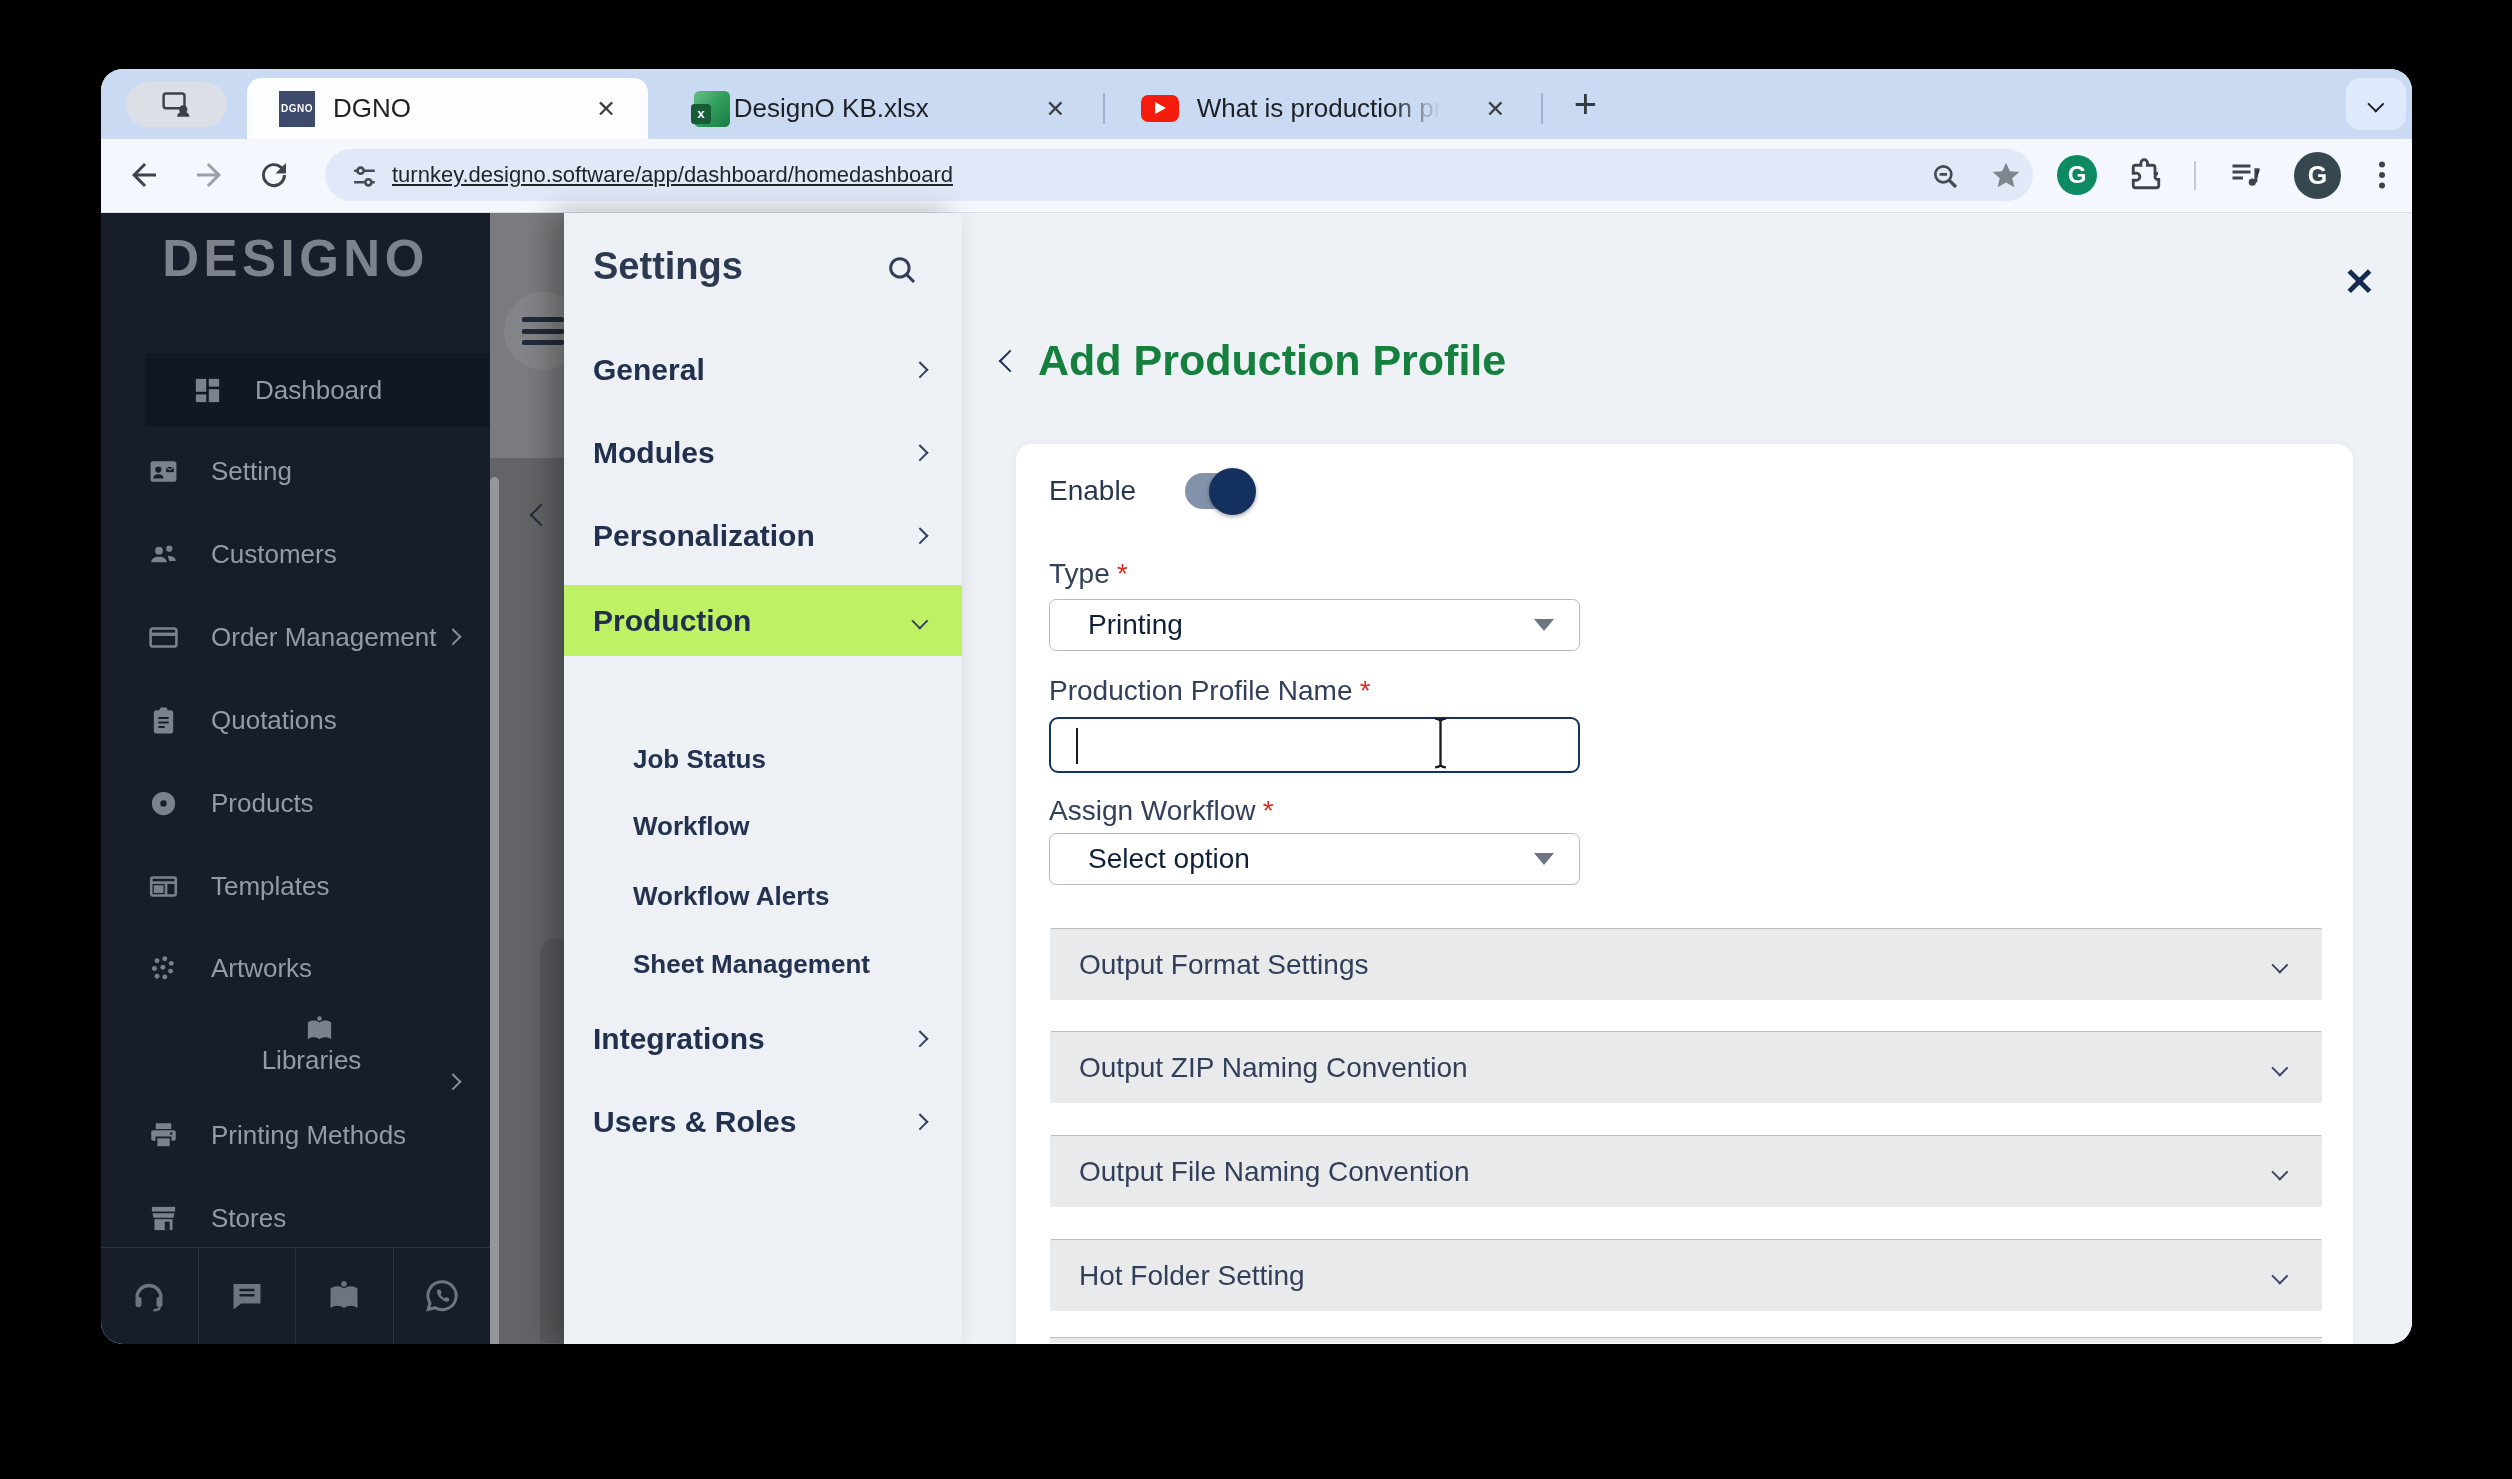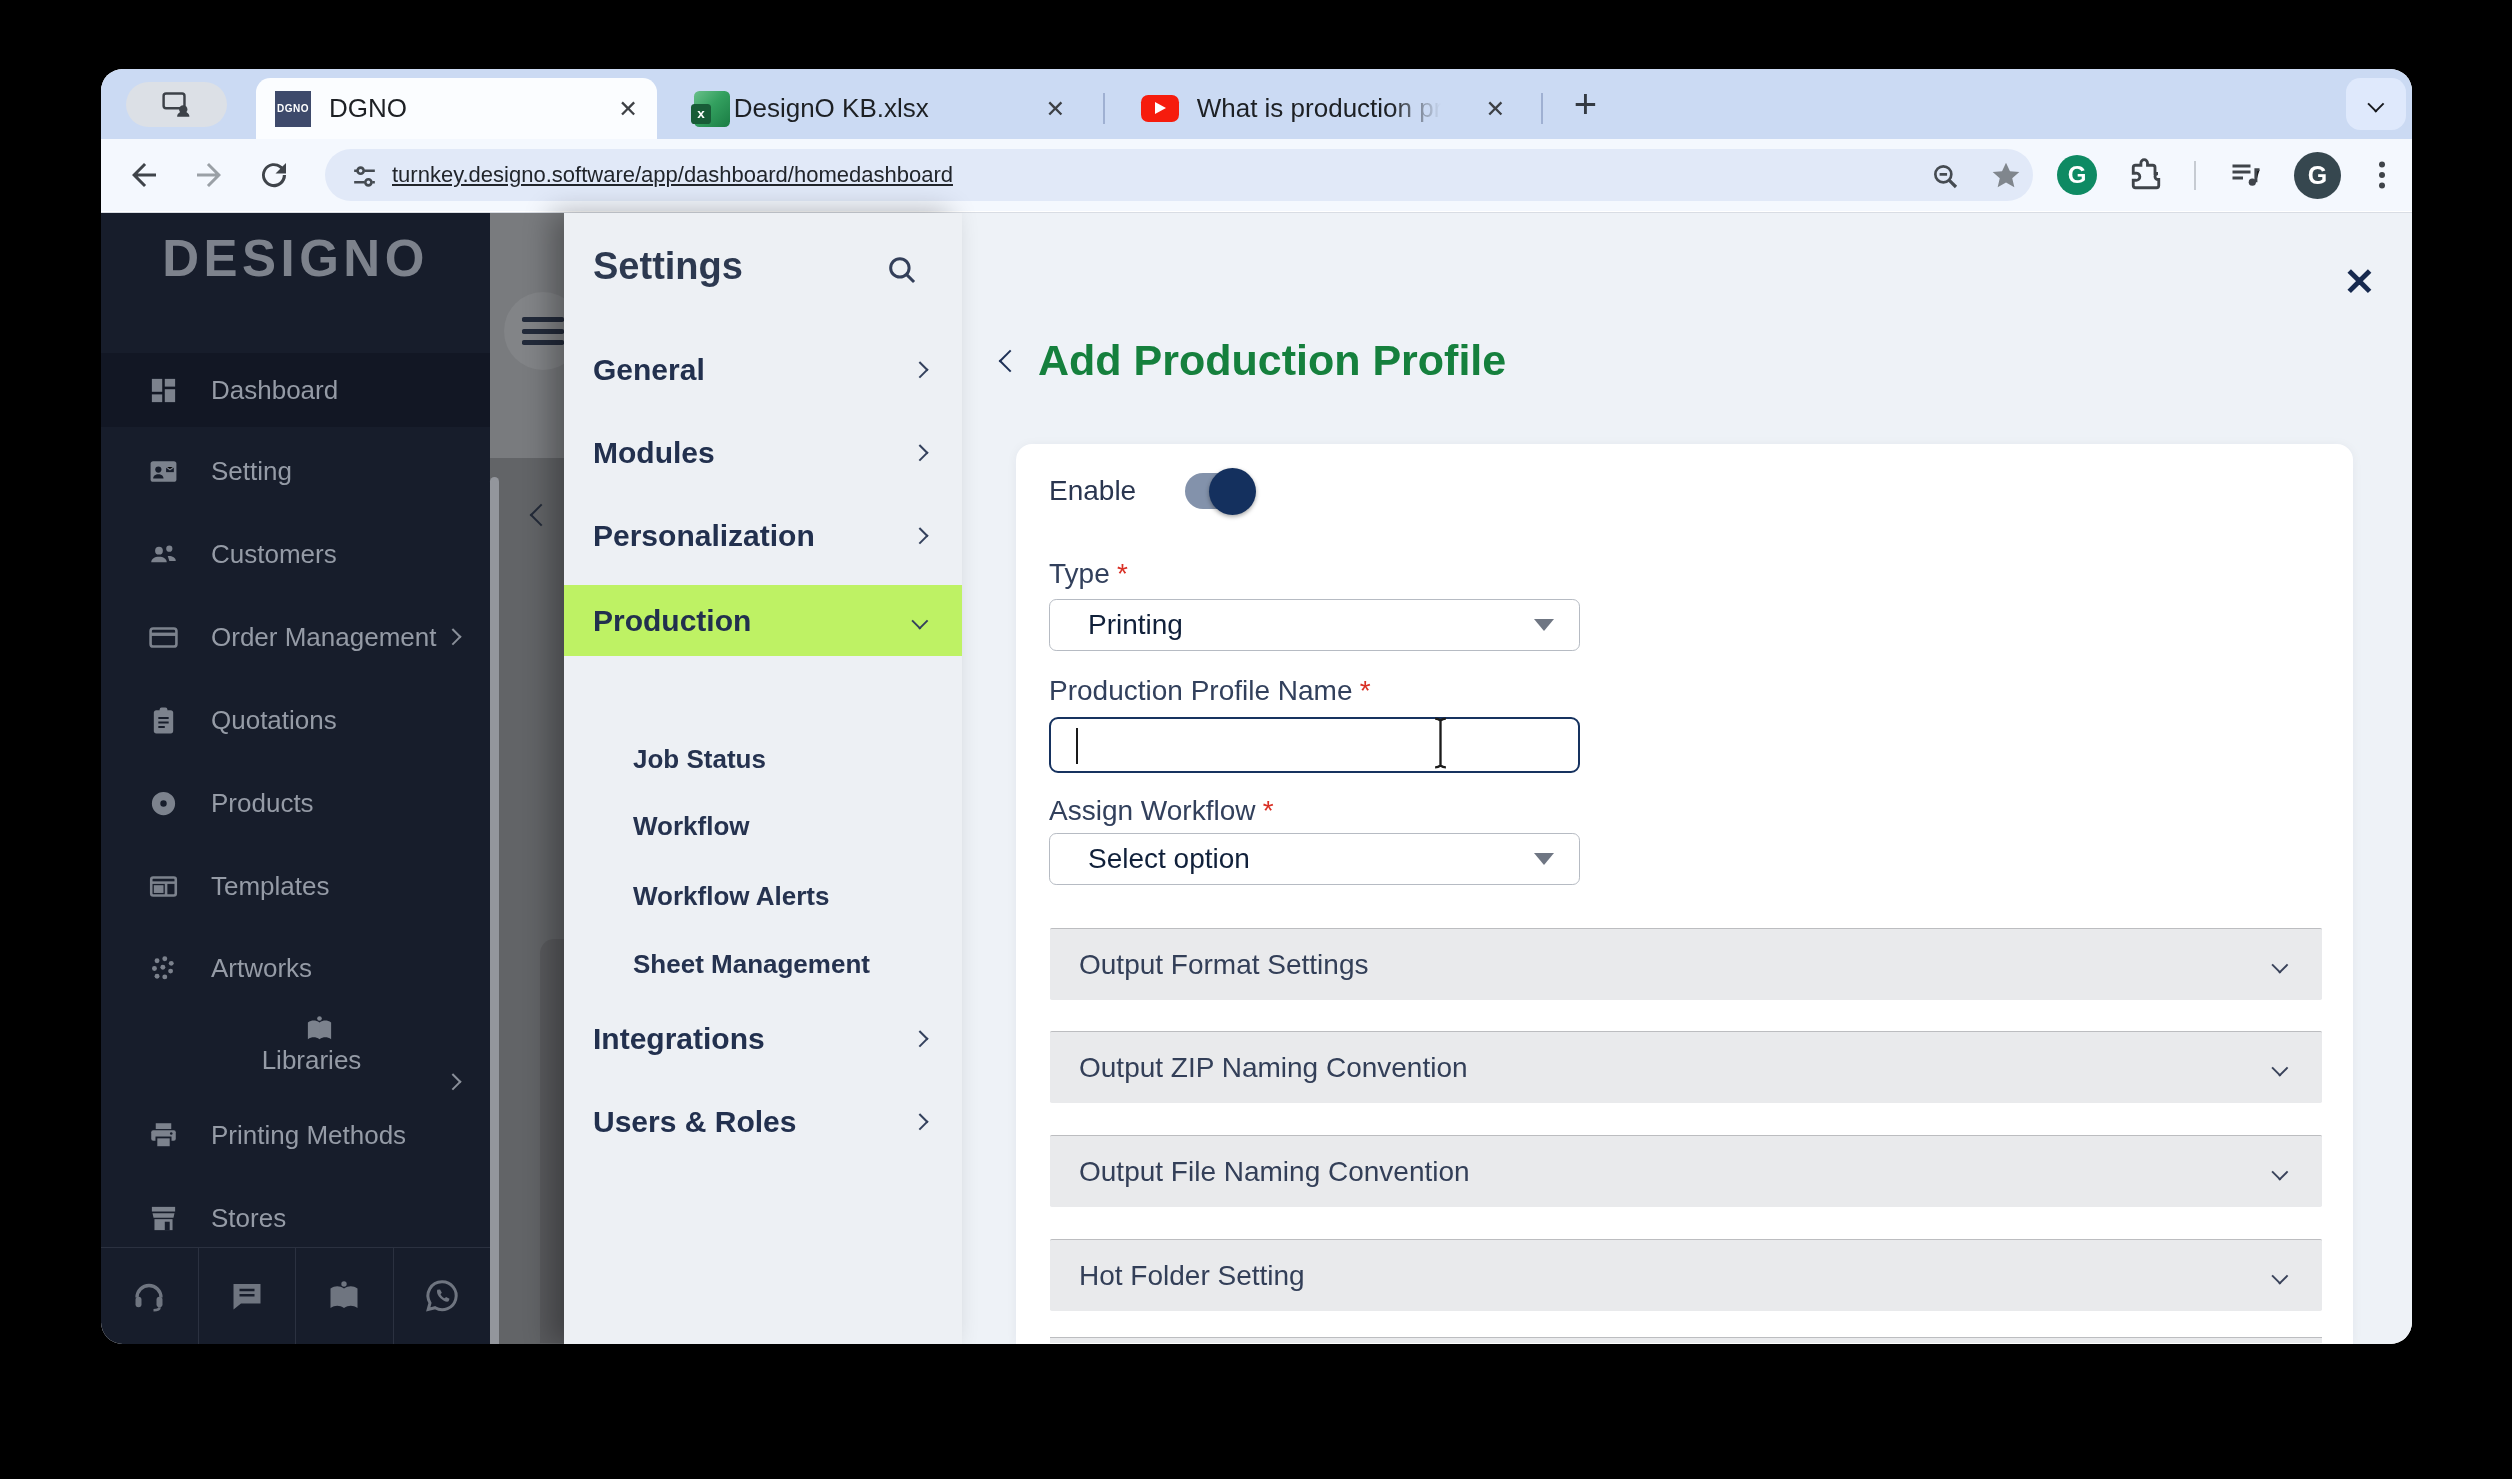--- a/index.html
+++ b/index.html
@@ -106,21 +106,21 @@
 
   <div id="tabstrip" class="abs">
     <div class="abs pillbtn">
       <svg width="31" height="27" viewBox="0 0 24 22">
             <rect x="1.5" y="2" width="17" height="12" rx="2" fill="none" stroke="currentColor" stroke-width="2"></rect>
             <circle cx="17.5" cy="15" r="3.4" fill="currentColor"></circle>
             <path d="M12.5 21c0-2.7 2.2-4.3 5-4.3s5 1.6 5 4.3z" fill="currentColor"></path>
           </svg>
     </div>
 
-    <div class="abs tab active" style="left:155px;width:401px;padding:0 19px;">
+    <div class="abs tab active" style="left:146px;width:401px;padding:0 32px;">
       <div class="favicon-dgno">DGNO</div>
       <span class="tab-label" style="margin-left:18px;">DGNO</span>
       <span class="tab-close">✕</span>
     </div>
 
     <div class="abs tab" style="left:571px;width:415px;padding:0 21.7px;">
       <div class="favicon-excel">
             <span class="xbox">x</span>
           </div>
       <span class="tab-label" style="margin-left:4px;text-align:center;">DesignO KB.xlsx</span>
@@ -186,21 +186,21 @@
           <circle cx="12" cy="5" r="2" fill="#3f444a"></circle>
           <circle cx="12" cy="12" r="2" fill="#3f444a"></circle>
           <circle cx="12" cy="19" r="2" fill="#3f444a"></circle>
         </svg>
   </div>
   <div id="toolbar-divider" class="abs"></div>
 
   <div id="sidebar" class="abs">
     <div id="logo" class="abs">DESIGNO</div>
 
-    <div class="abs sb-item active" style="top:140px;">
+    <div class="abs sb-item active" style="top:140px;margin-left:44px;">
       <svg class="sb-ic" viewBox="0 0 24 24">
             <rect x="3" y="3" width="8" height="10" fill="currentColor"></rect>
             <rect x="13" y="3" width="8" height="6" fill="currentColor"></rect>
             <rect x="3" y="15" width="8" height="6" fill="currentColor"></rect>
             <rect x="13" y="11" width="8" height="10" fill="currentColor"></rect>
           </svg>
       <span class="sb-label">Dashboard</span>
     </div>
     <div class="abs sb-item" style="top:221px;">
       <svg class="sb-ic" viewBox="0 0 24 24">

